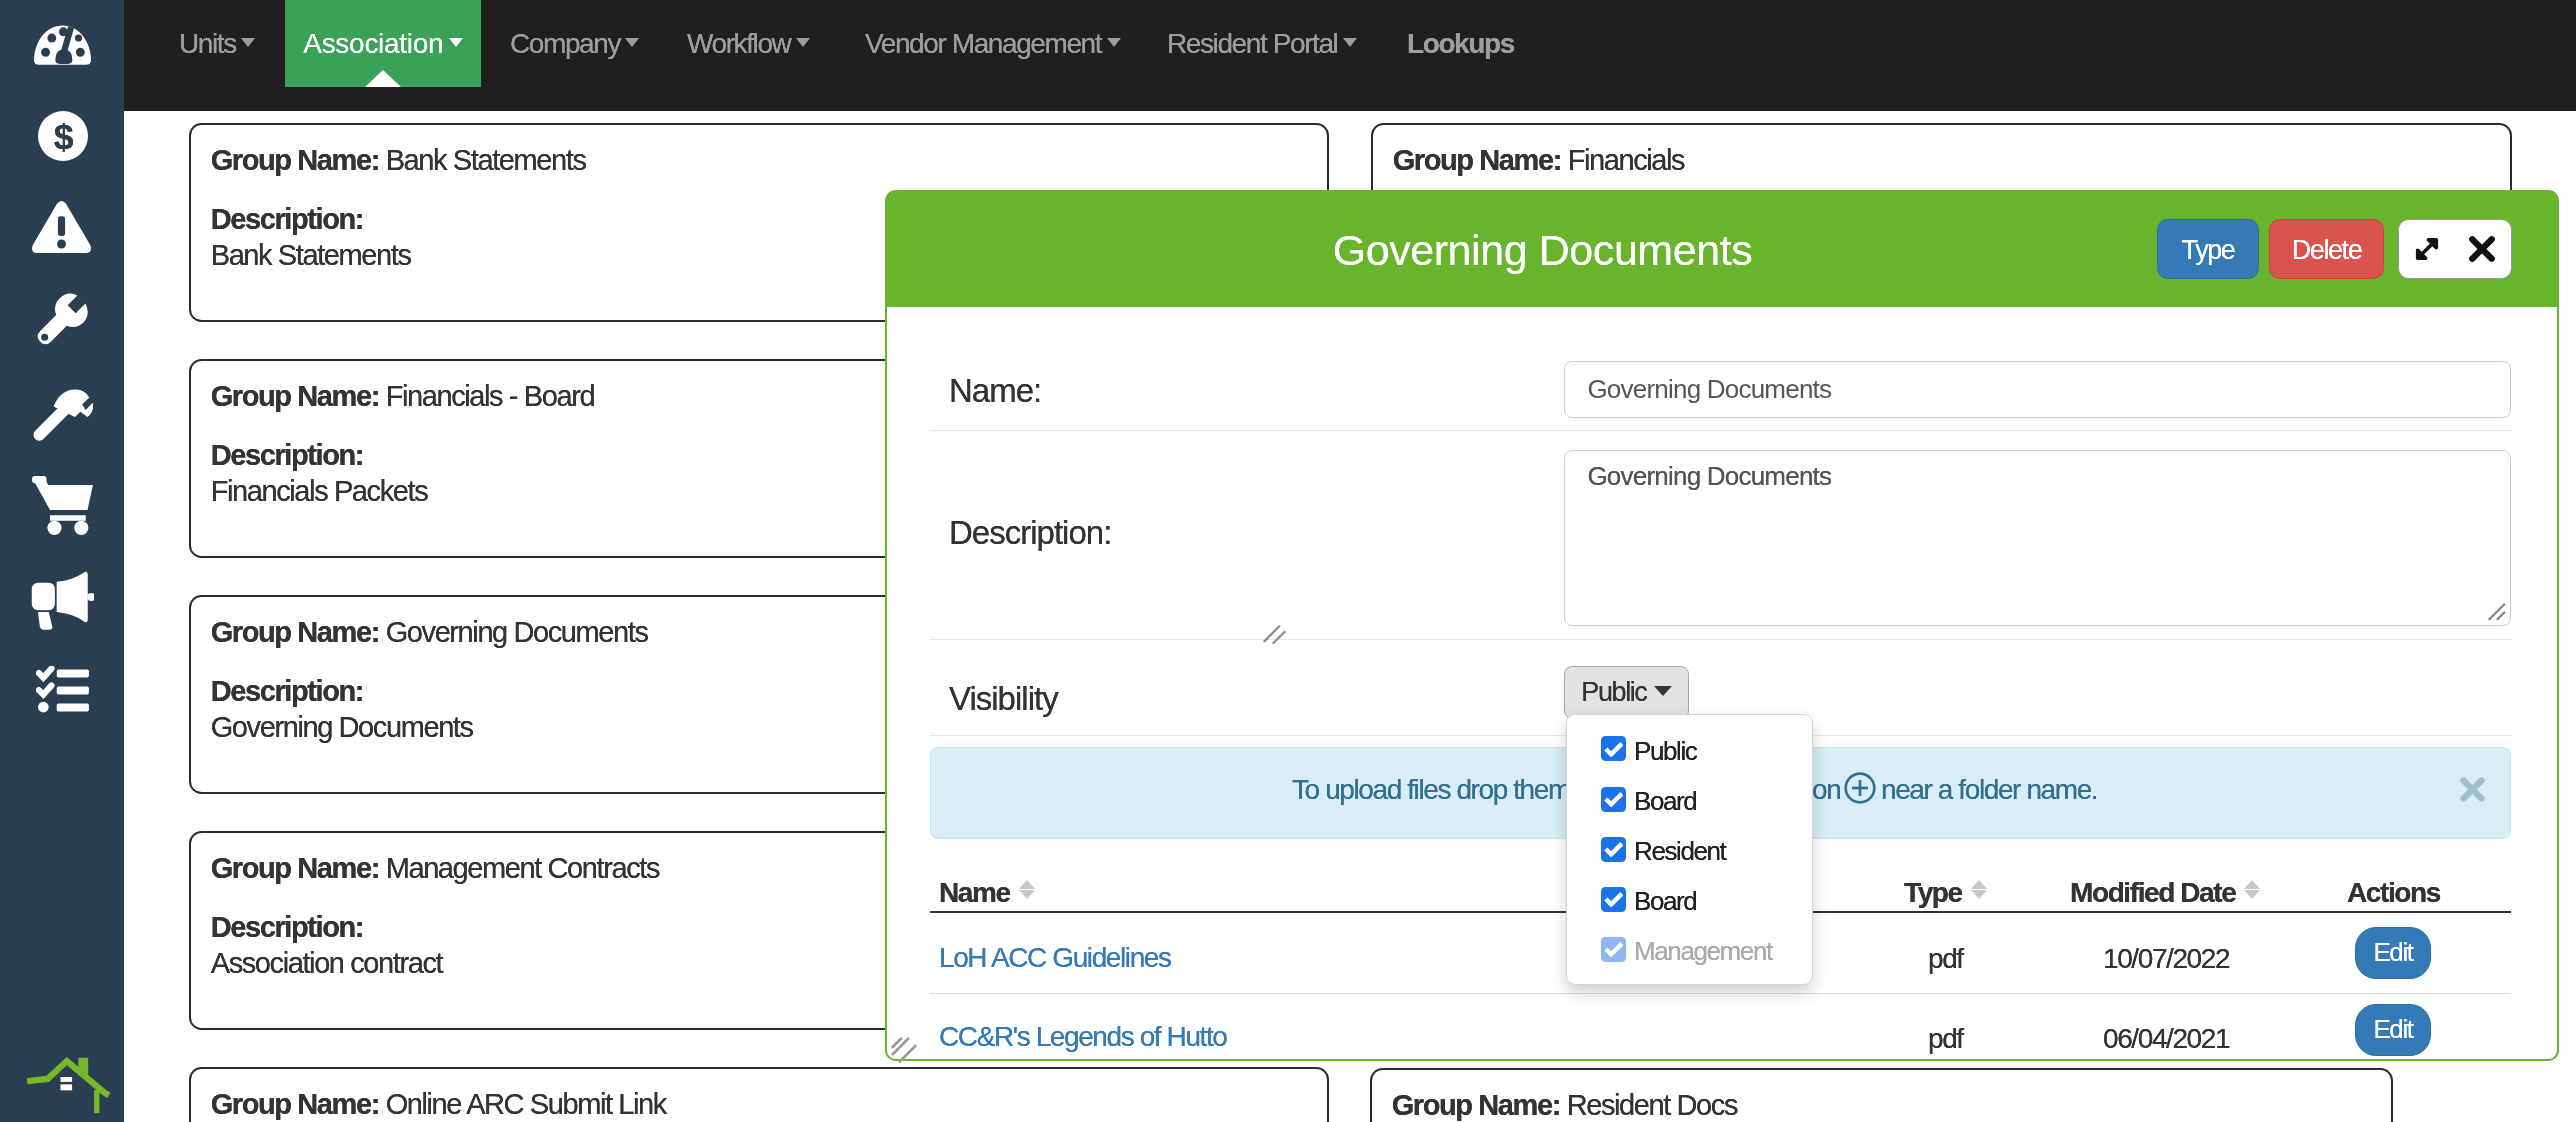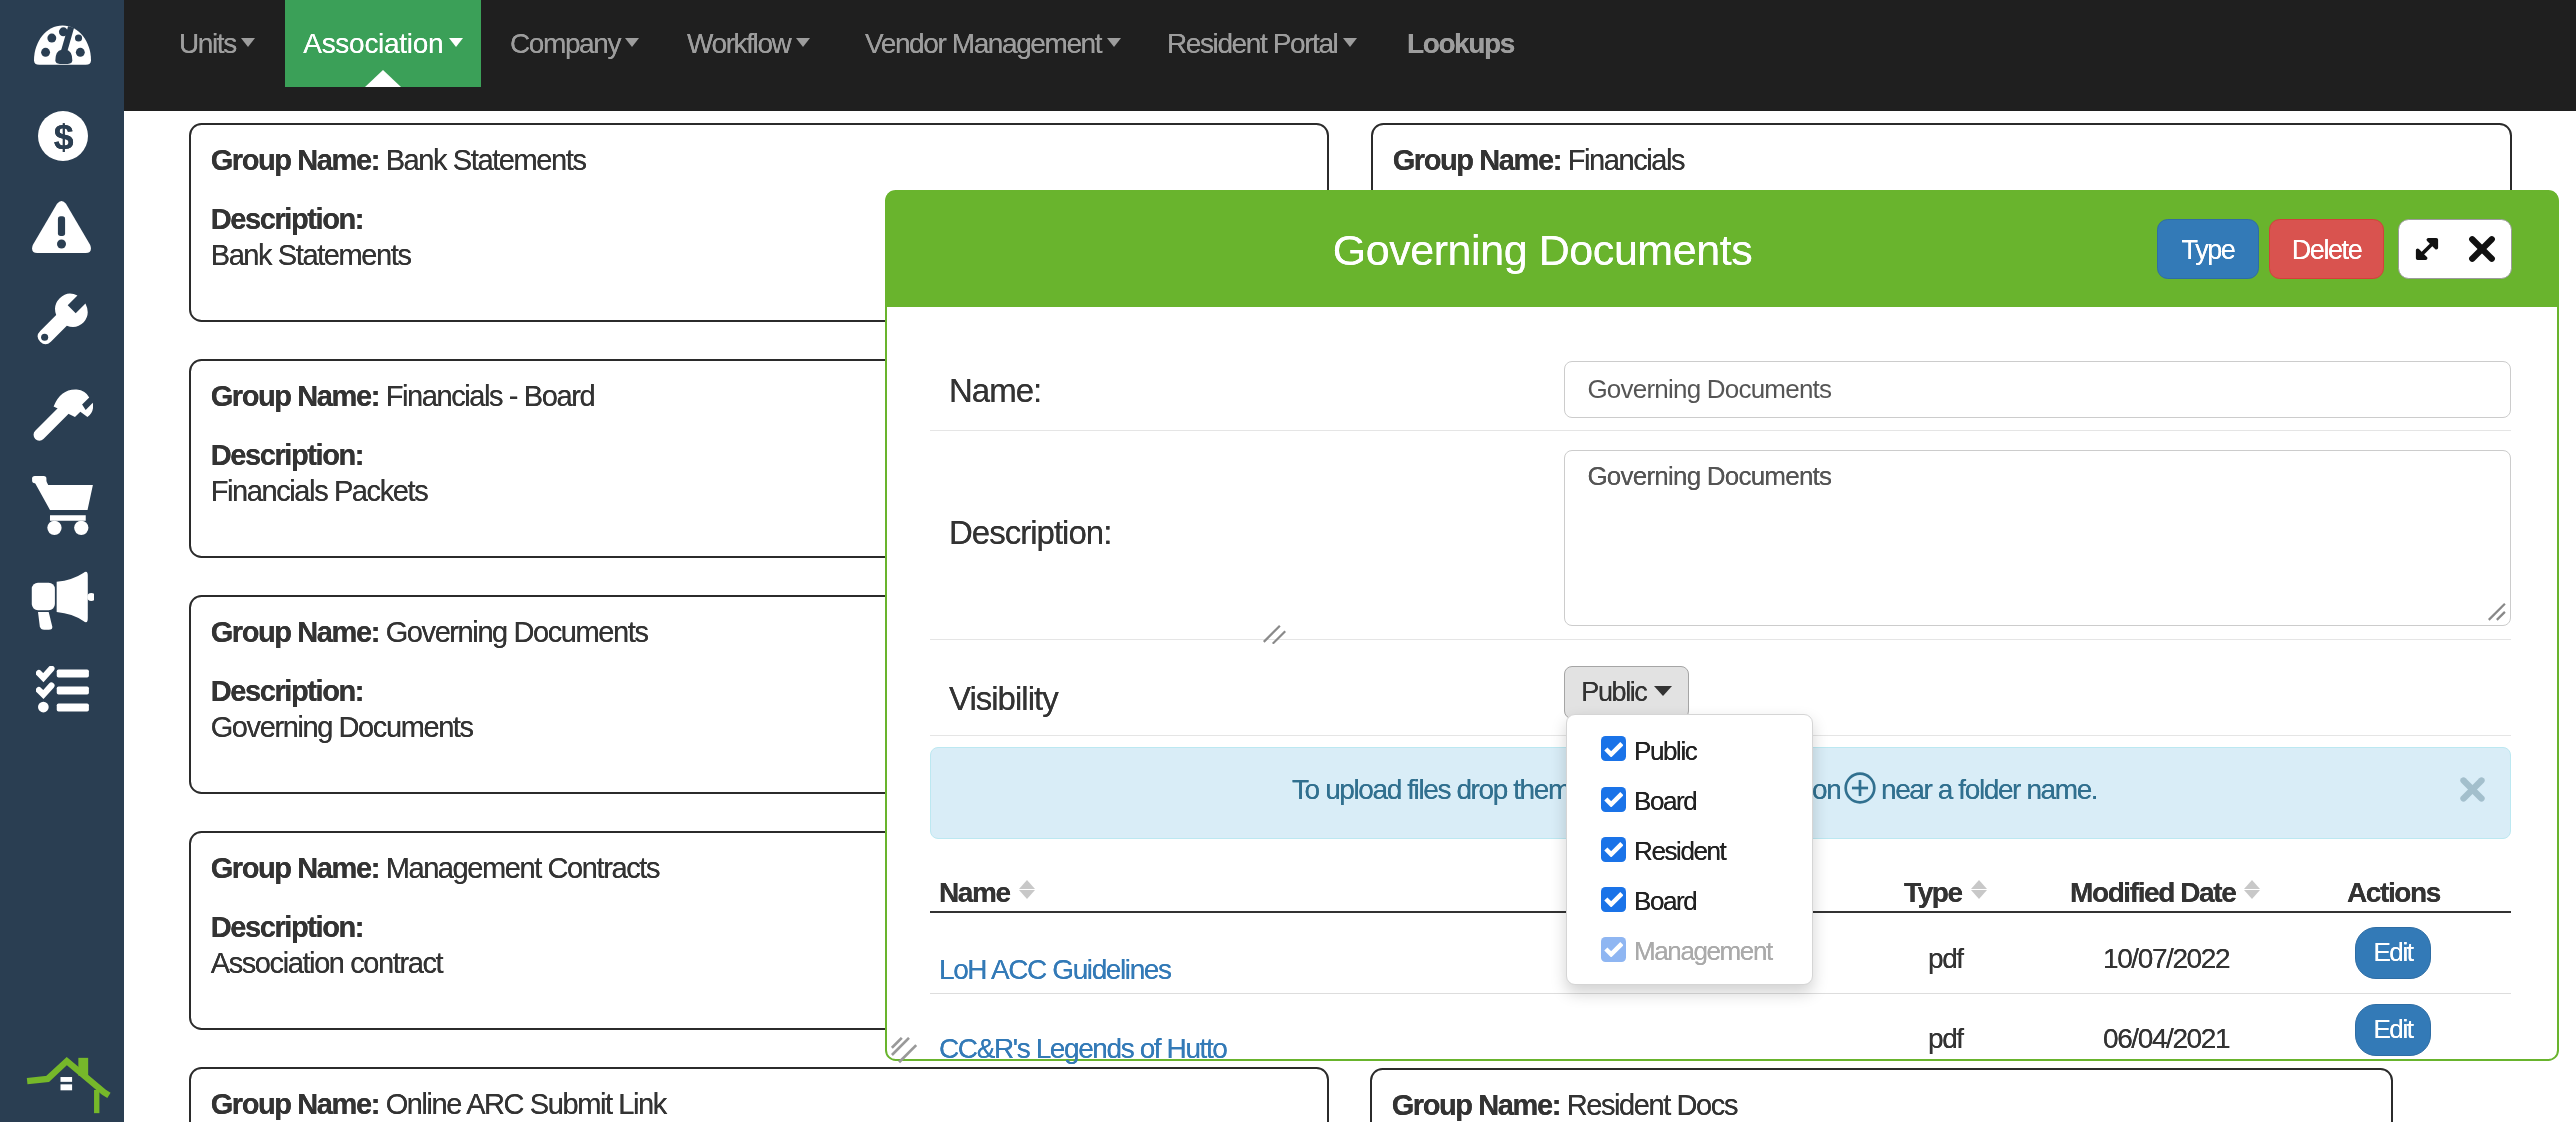--- a/index.html
+++ b/index.html
@@ -39,21 +39,21 @@
 .mlabel { position:absolute; left:62px; font-size:33px; letter-spacing:-0.03em; color:#333; }
 .divider { position:absolute; left:43px; width:1581px; height:0; border-top:1.8px solid #e5e5e5; }
 #inpname { position:absolute; left:677px; top:169px; width:947px; height:57px; border:1.8px solid #ccc; border-radius:8px; font-size:26px; letter-spacing:-0.03em; color:#555; padding-left:22.4px; font-family:"Liberation Sans", sans-serif; }
 #txtdesc { position:absolute; left:677px; top:258px; width:947px; height:176px; border:1.8px solid #ccc; border-radius:8px; font-size:26px; letter-spacing:-0.03em; color:#555; padding:9.8px 0 0 22.4px; }
 #btnpublic { position:absolute; left:677px; top:474px; width:125px; height:53px; background:#e2e2e2; border:1.8px solid #a5a5a5; border-radius:8px; font-size:27px; color:#333; text-align:center; line-height:51px; }
 #btnpublic .caret { border-top-color:#333; border-left-width:9px; border-right-width:9px; border-top-width:10.7px; margin-left:7.2px; }
 #infobar { position:absolute; left:43px; top:555px; width:1581px; height:92px; background:#d9edf7; border:1.8px solid #bce8f1; border-radius:8px; color:#31708f; font-size:28px; }
 
 .th { position:absolute; font-weight:bold; font-size:28px; color:#333; white-space:nowrap; }
 .td { position:absolute; font-size:28px; color:#333; white-space:nowrap; }
-.tlink { color:#337ab7;margin-top:12px; }
+.tlink { color:#337ab7; }
 #thline { position:absolute; left:43px; top:719px; width:1581px; border-top:2.7px solid #333; }
 #rowline1 { position:absolute; left:43px; top:801px; width:1581px; border-top:1.8px solid #ddd; }
 .editbtn { position:absolute; left:1468px; width:76px; height:52px; background:#337ab7; border:1.8px solid #2e6da4; border-radius:21px; color:#fff; font-size:26px; text-align:center; line-height:49px; }
 
 #dropdown { left:1566px; top:714px; width:247px; height:271px; background:#fff; border:1.8px solid #d5d5d5; border-radius:9px; box-shadow:0 7.2px 16px rgba(0,0,0,.18); }
 .ditem { position:absolute; left:35px; height:25px; font-size:26px; color:#222; white-space:nowrap; }
 .cbx { position:absolute; left:-0.9px; top:0.9px; width:25px; height:25px; border-radius:4.5px; background:#1a73e8; }
 .cbx svg { position:absolute; left:2.7px; top:4.5px; }
 .dtext { padding-left:32px; }
 

